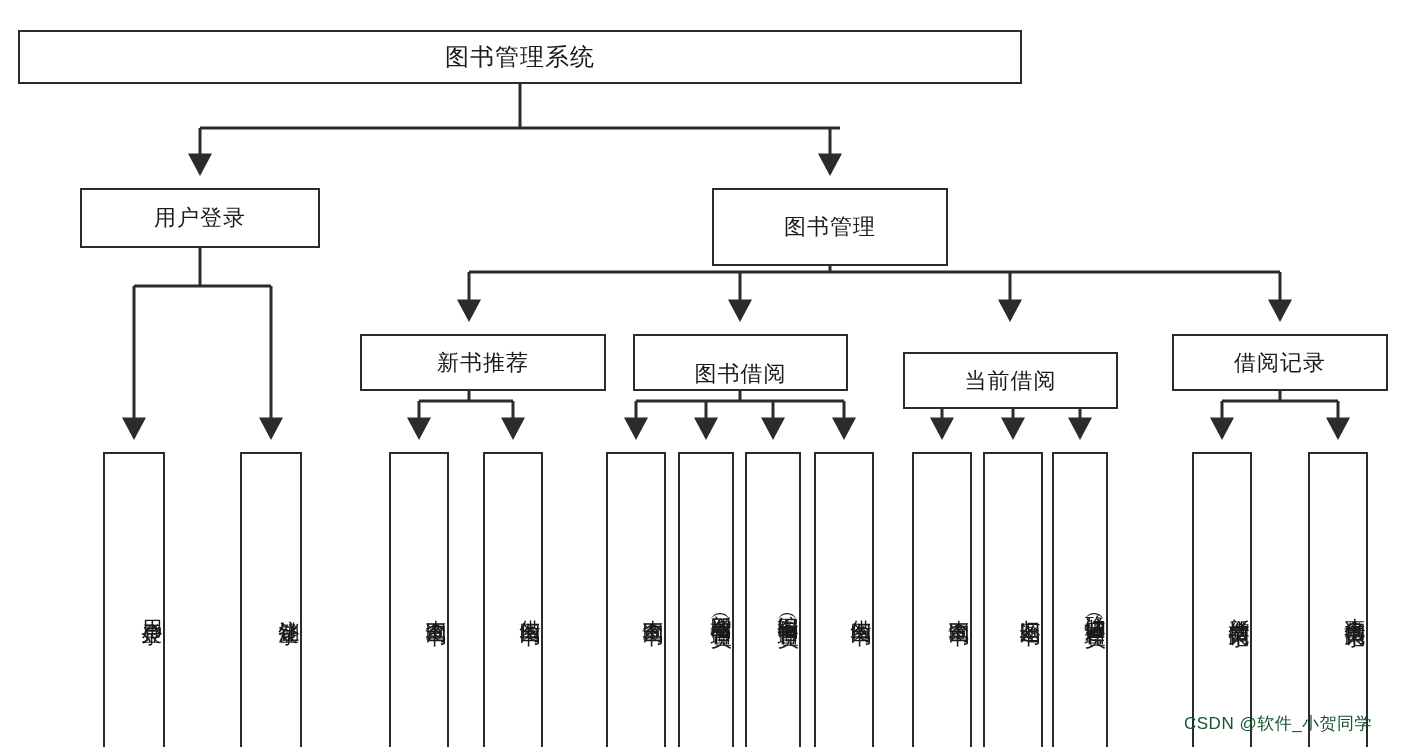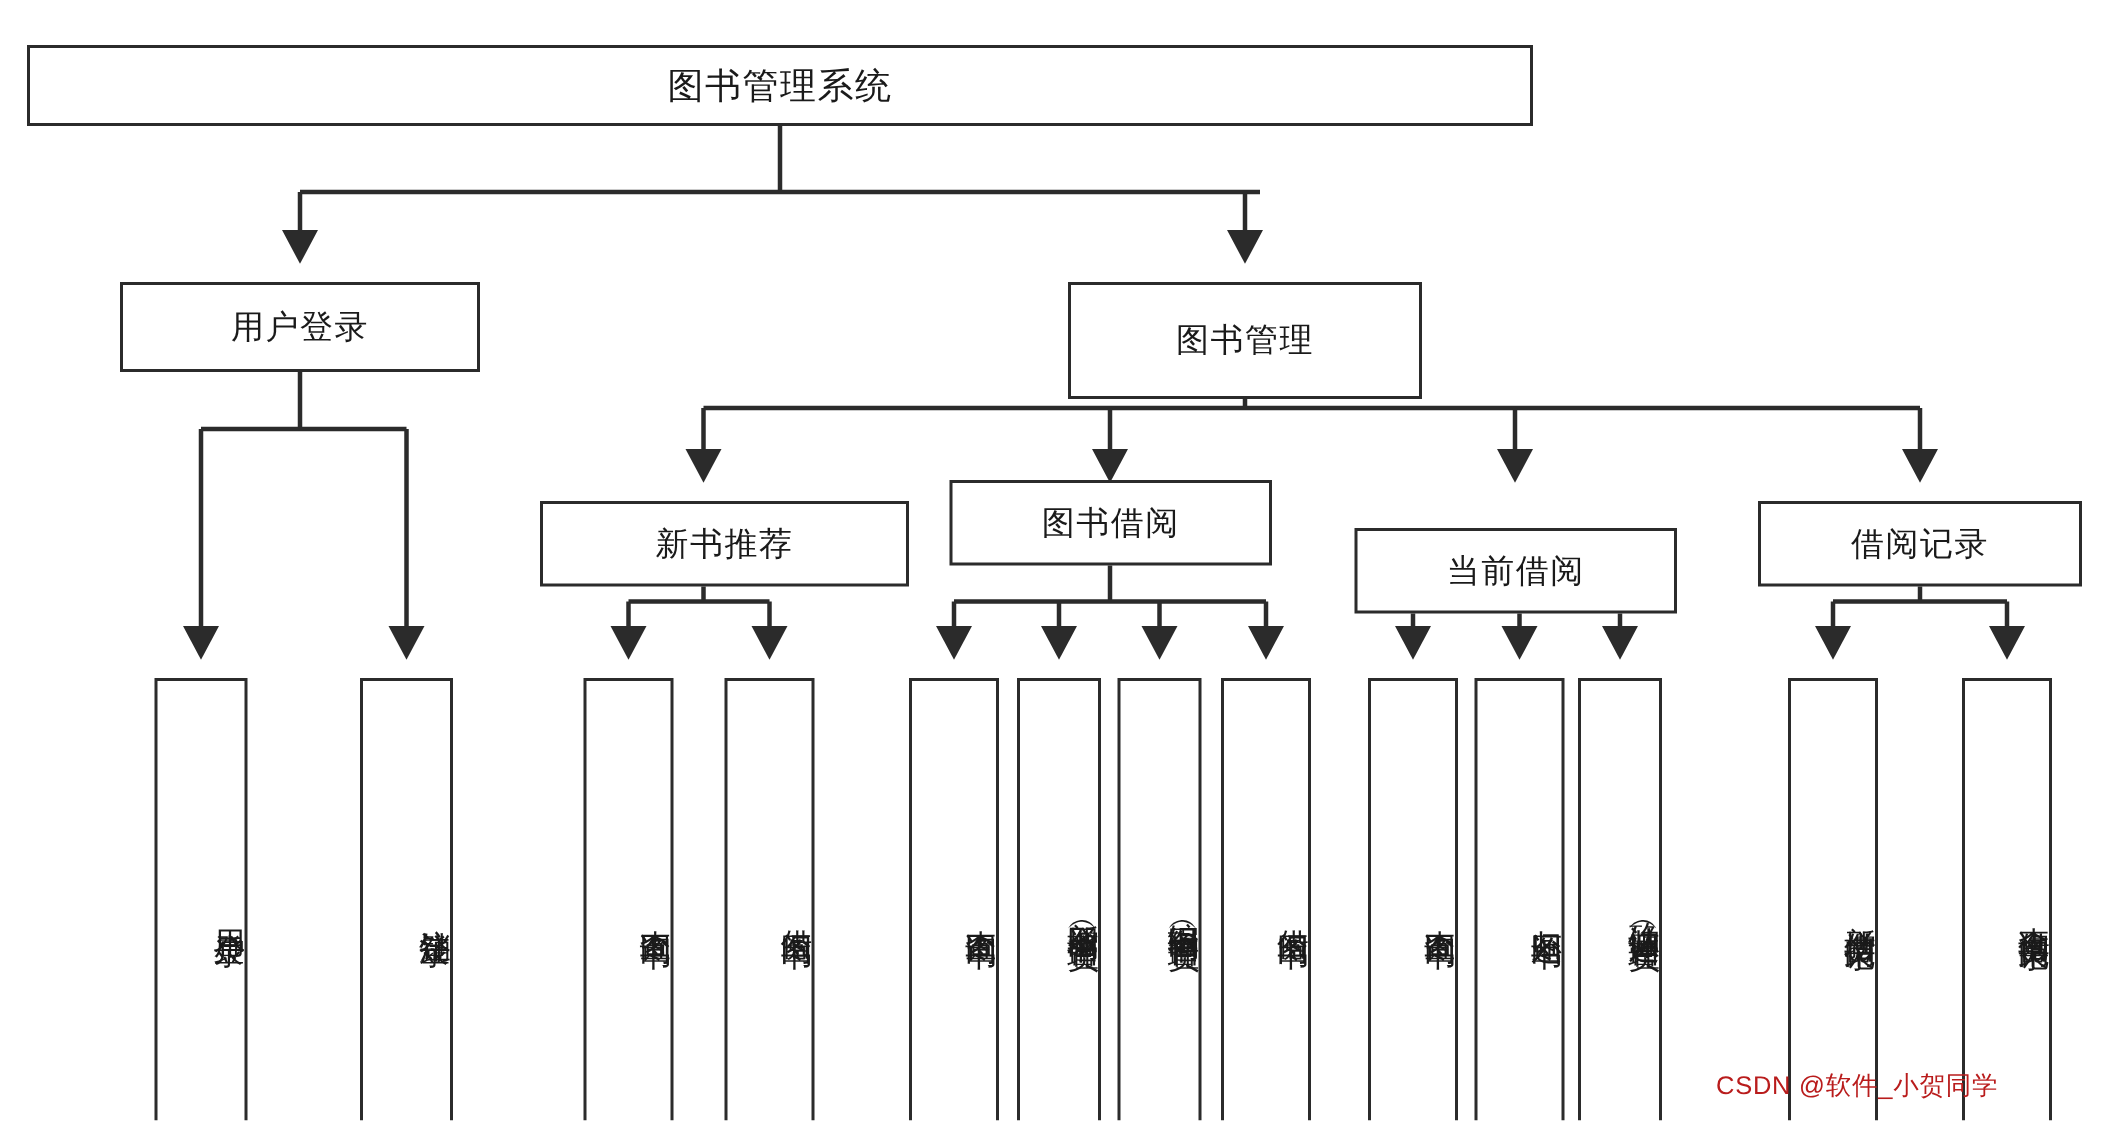--- a/index.html
+++ b/index.html
@@ -56,24 +56,24 @@
   #wires{
     position:absolute;
     left:0; top:0;
     width:1405px;
     height:747px;
     pointer-events:none;
   }
   
   #watermark{
     position:absolute;
-    left:1144px;
+    left:1184px;
     top:712px;
     font-size:17px;
-    color:#b91c1c;
+    color:#14532d;
     white-space:nowrap;
     letter-spacing:0.5px;
   }
 </style>
 </head>
 <body>
 
 <div id="canvas">
 
   <svg id="wires" viewBox="0 0 1405 747" width="1405" height="747" xmlns="http://www.w3.org/2000/svg">
@@ -133,21 +133,21 @@
   <div class="node mid" style="left: 80px; top: 172px; width: 240px; height: 60px;">
     <span class="lbl">用户登录</span>
   </div>
   <div class="node mid" style="left: 712px; top: 172px; width: 236px; height: 78px;">
     <span class="lbl">图书管理</span>
   </div>
 
   <div class="node mid" style="left: 360px; top: 318px; width: 246px; height: 57px;">
     <span class="lbl">新书推荐</span>
   </div>
-  <div class="node mid" style="left: 633px; top: 304px; width: 215px; height: 57px;">
+  <div class="node mid" style="left: 633px; top: 318px; width: 215px; height: 57px; align-items: flex-end;">
     <span class="lbl">图书借阅</span>
   </div>
   <div class="node mid" style="left: 903px; top: 336px; width: 215px; height: 57px;">
     <span class="lbl">当前借阅</span>
   </div>
   <div class="node mid" style="left: 1172px; top: 318px; width: 216px; height: 57px;">
     <span class="lbl">借阅记录</span>
   </div>
 
   <div class="node leaf" style="left: 103px; top: 436px; width: 62px; height: 299px;">

